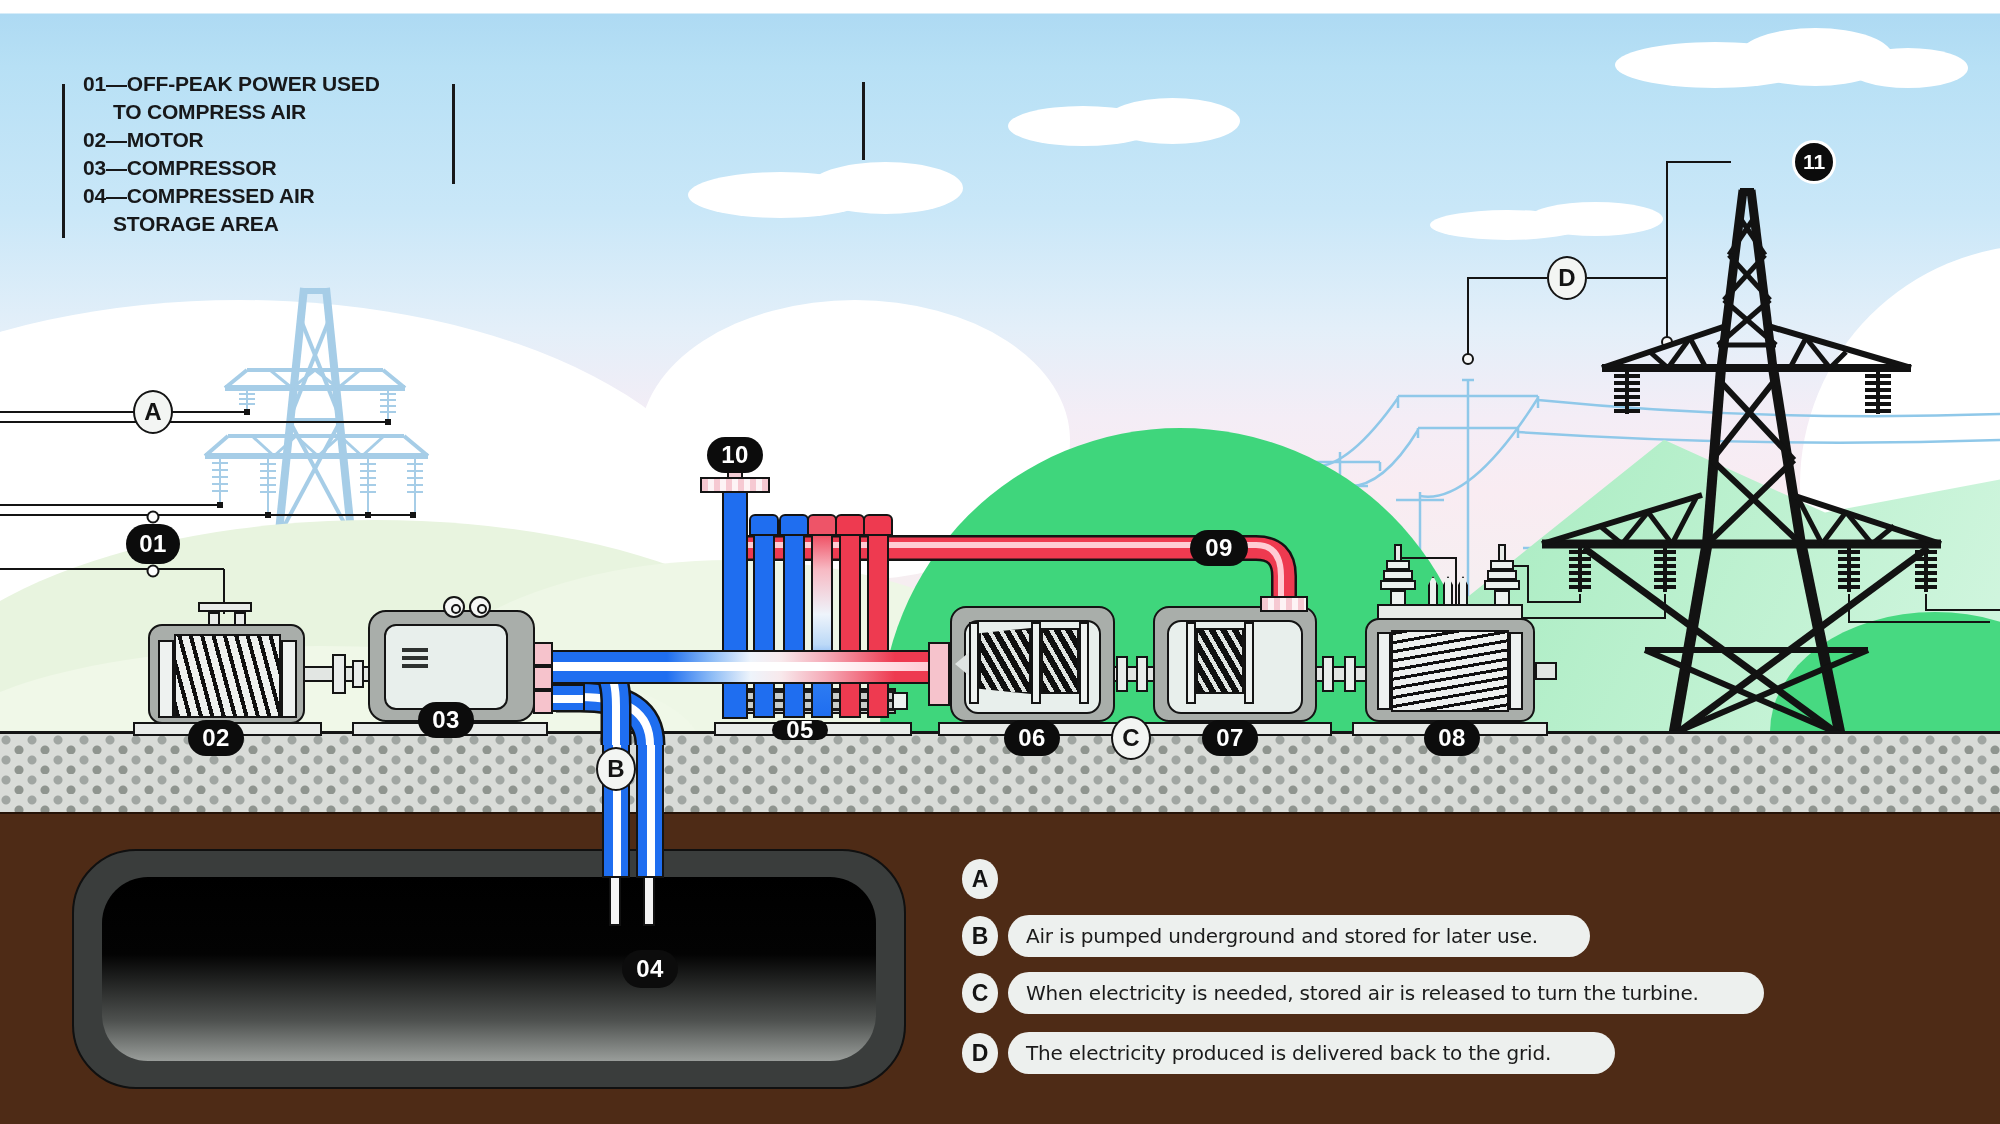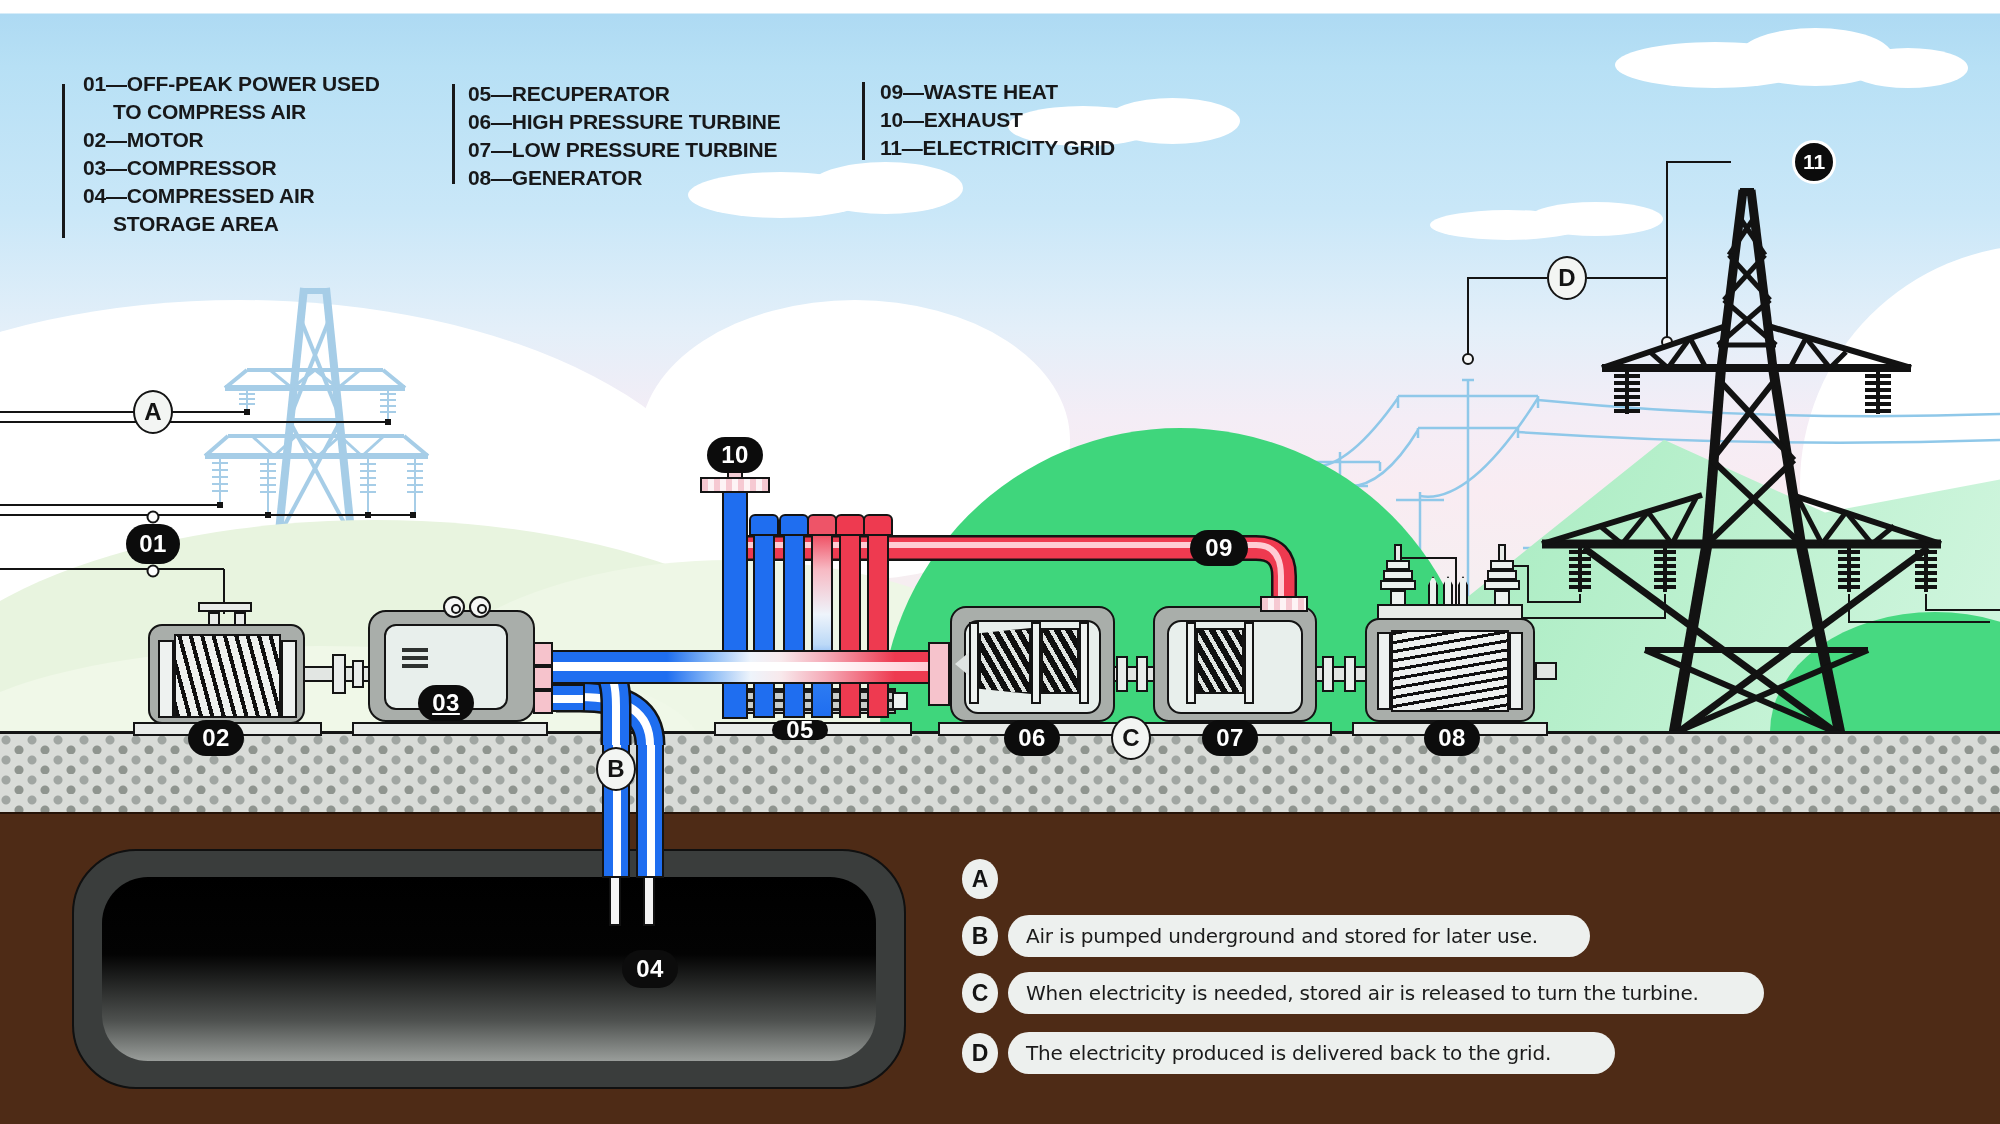--- a/index.html
+++ b/index.html
@@ -484,21 +484,21 @@
   <div class="abs slab" style="left:1509px;top:632px;width:14px;height:78px;"></div>
   <div class="abs coil-gen" style="left:1391px;top:630px;width:118px;height:82px;"></div>
   <div class="abs shaft" style="left:1535px;top:662px;width:22px;height:18px;"></div>
 
   <div class="abs pill" style="left:126px;top:524px;width:54px;height:40px;border-radius:20px;">
     <span>01</span>
     </div>
   <div class="abs pill" style="left:188px;top:720px;width:56px;height:36px;">
     <span>02</span>
     </div>
-  <div class="abs pill" style="left:418px;top:685px;width:56px;height:36px;text-decoration:underline;">
+  <div class="abs pill" style="left:418px;top:702px;width:56px;height:36px;">
     <span>03</span>
     </div>
   <div class="abs pill" style="left:622px;top:950px;width:56px;height:38px;">
     <span>04</span>
     </div>
   <div class="abs pill" style="left:772px;top:720px;width:56px;height:20px;">
     <span>05</span>
     </div>
   <div class="abs pill" style="left:1004px;top:720px;width:56px;height:36px;">
     <span>06</span>
@@ -535,32 +535,21 @@
   <div class="abs legend-bar" style="left:62px;top:84px;height:154px;"></div>
   <div class="abs legend-col" style="left:83px;top:70px;">
     <div>01—OFF-PEAK POWER USED</div>
     <div class="indent">TO COMPRESS AIR</div>
     <div>02—MOTOR</div>
     <div>03—COMPRESSOR</div>
     <div>04—COMPRESSED AIR</div>
     <div class="indent">STORAGE AREA</div>
   </div>
   <div class="abs legend-bar" style="left:452px;top:84px;height:100px;"></div>
-  <div class="abs legend-col" style="left:468px;top:80px;">
-    <div>05—RECUPERATOR</div>
-    <div>06—HIGH PRESSURE TURBINE</div>
-    <div>07—LOW PRESSURE TURBINE</div>
-    <div>08—GENERATOR</div>
-  </div>
   <div class="abs legend-bar" style="left:862px;top:82px;height:78px;"></div>
-  <div class="abs legend-col" style="left:880px;top:78px;">
-    <div>09—WASTE HEAT</div>
-    <div>10—EXHAUST</div>
-    <div>11—ELECTRICITY GRID</div>
-  </div>
 
   <div class="abs callout-letter" style="left:962px;top:859px;">
     <span>A</span>
     </div>
   <div class="abs callout-letter" style="left:962px;top:916px;">
     <span>B</span>
     </div>
   <div class="abs callout-bubble" style="left:1008px;top:915px;width:582px;">
     <span>Air is pumped underground and stored for later use.</span>
     </div>

